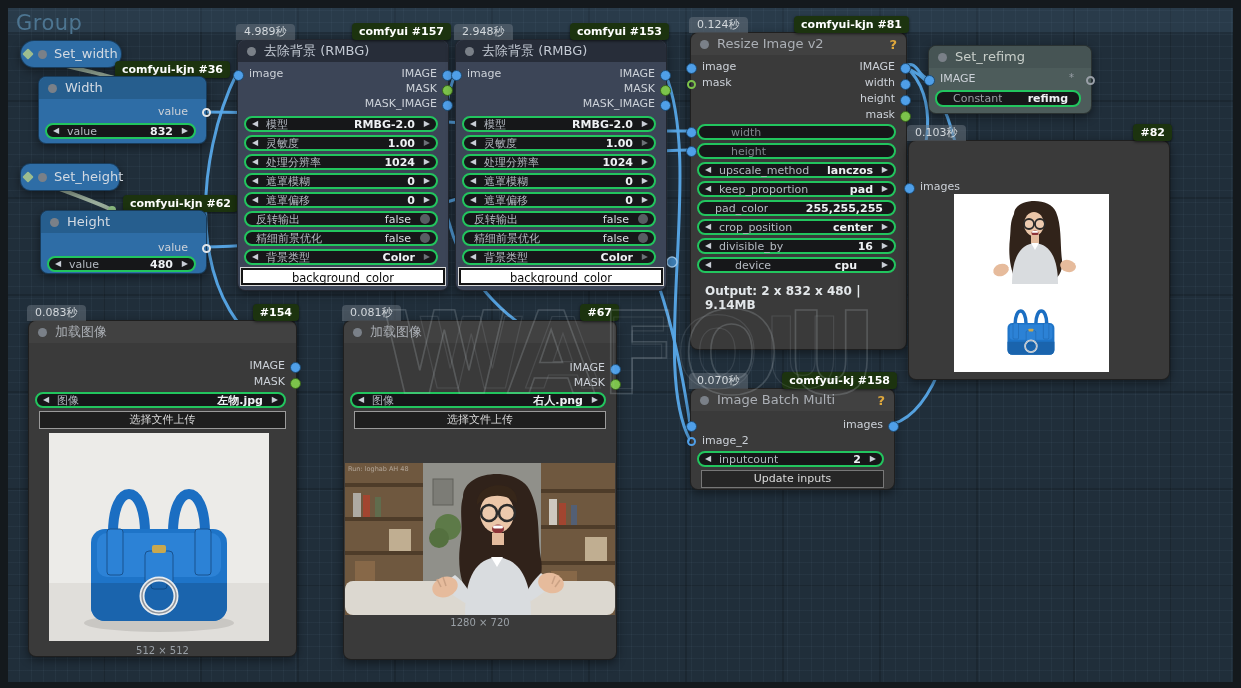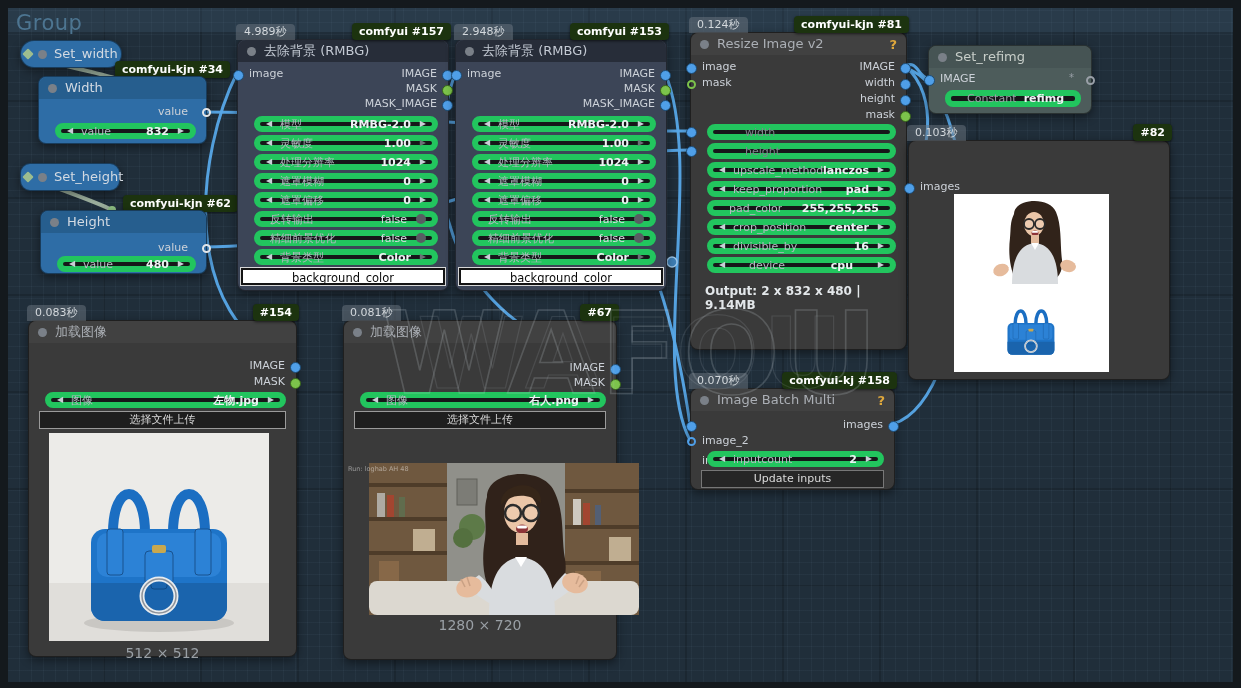--- a/index.html
+++ b/index.html
@@ -47,39 +47,39 @@
   .dot{width:9px;height:9px;}
   .dot.blue{background:#4f9fe8;border:1px solid #1d4b73;}
   .dot.green{background:#7cc34b;border:1px solid #36631a;}
   .ring{width:5px;height:5px;border:2px solid #e3e6e9;background:transparent;}
   .ring.bluer{border-color:#4f9fe8;}
   .ring.greenr{border-color:#7cc34b;}
   .ring.grayr{border-color:#9aa0a8;}
   .slotlab{position:absolute;font-size:11px;line-height:14px;color:#ccd1d8;white-space:nowrap;}
   .slotlab.dim{color:#9aa0a8;}
   
-  .pill{position:absolute;left:16px;right:10px;height:16px;background:#161719;border-radius:8px;
-    display:flex;align-items:center;padding:0 6px;color:#b5bac2;border:6px solid #22c55e;
+  .pill{position:absolute;left:6px;right:10px;height:16px;background:#161719;border-radius:8px;
+    display:flex;align-items:center;padding:0 6px;color:#b5bac2;border:2px solid #22c55e;
     box-sizing:border-box;white-space:nowrap;}
   .arr{width:10px;flex:0 0 auto;font-size:8px;line-height:14px;color:#c9ced6;}
   .arr.l::before{content:"◀";}
   .arr.r::before{content:"▶";text-align:right;display:block;}
   .arr.dim{color:#6b7076;}
   .wl{margin-left:4px;overflow:hidden;}
   .wv{margin-left:auto;margin-right:5px;color:#eef1f4;font-weight:bold;}
   .wv.plain{font-weight:normal;color:#d9dde2;}
   .tgl{width:10px;height:10px;border-radius:50%;background:#585d63;margin-left:4px;flex:0 0 auto;}
   .ghosttext{color:#80868d;margin-left:26px;}
   .colorfield{position:absolute;left:3px;right:3px;height:17px;background:#fff;color:#0a0a0a;
     text-align:center;line-height:17px;font-size:11.5px;border:2px solid #141414;
     box-shadow:0 0 0 1px #d7d7d7;box-sizing:border-box;}
   .upbtn{position:absolute;left:10px;right:10px;height:18px;line-height:16px;background:#1e1e1e;
     border:1px solid #9a9a9a;color:#dadada;text-align:center;font-size:11px;box-sizing:border-box;}
   .outtext{position:absolute;left:14px;font-weight:bold;font-size:12px;color:#e3e7ea;}
-  .caption{position:absolute;left:0;right:0;text-align:center;font-size:14px;color:#9aa0a6;}
+  .caption{position:absolute;left:0;right:0;text-align:center;font-size:10px;color:#9aa0a6;}
   .imgbox{position:absolute;overflow:hidden;}
   .imgwm{position:absolute;left:3px;top:2px;font-size:6.5px;color:rgba(255,255,255,.45);z-index:3;}
   .diamond{position:absolute;left:3px;top:9px;width:8px;height:8px;background:#9dbd8f;
     transform:rotate(45deg);border-radius:1px;}
   .cdot{position:absolute;left:17px;top:9px;width:9px;height:9px;border-radius:50%;background:#7a8088;}
   .ctitle{position:absolute;left:33px;top:0;height:26px;line-height:26px;font-size:13px;color:#d3dae2;}
 </style>
 </head>
 <body>
 
@@ -103,21 +103,21 @@
     <path class="bw" d="M893,424 C978,398 992,92 905,68 C868,57 756,58 690,66"></path>
     <path class="bw" d="M905,66 C917,59 919,78 928,78"></path>
     <path class="bw" d="M905,66 C941,96 928,162 908,186"></path>
     <circle class="rr" cx="672" cy="262" r="5"></circle>
   </svg>
 
   <div class="node blue" style="left:20px;top:40px;width:100px;height:26px;border-radius:14px;">
     <span class="diamond"></span>
     <span class="cdot"></span>
     <span class="ctitle">Set_width</span>
-    <div class="idbadge" style="left:94px;top:20px;right:auto;">comfyui-kjn #34</div>
+    <div class="idbadge" style="left:94px;top:20px;right:auto;">comfyui-kjn #36</div>
   </div>
 
   <div class="node blue" style="left:38px;top:76px;width:167px;height:66px;">
     <div class="ntitle"><span class="titledot"></span><span>Width</span></div>
     <span class="slotlab" style="right:18px;top:28px;">value</span>
     <span class="ring" style="right:-5px;top:31px;"></span>
     <div class="pill" style="top:46px;">
       <span class="arr l"></span>
       <span class="wl">value</span>
       <span class="wv">832</span>
@@ -427,21 +427,21 @@
     <span class="slotlab" style="right:11px;top:40px;">IMAGE</span>
     <span class="dot green" style="right:-5px;top:58px;"></span>
     <span class="slotlab" style="right:11px;top:55px;">MASK</span>
     <div class="pill" style="top:71px;">
       <span class="arr l"></span>
       <span class="wl">图像</span>
       <span class="wv">右人.png</span>
       <span class="arr r"></span>
     </div>
     <div class="upbtn" style="top:90px;">选择文件上传</div>
-    <div class="imgbox" style="left:1px;top:142px;width:270px;height:152px;padding-left:24px;">
+    <div class="imgbox" style="left:1px;top:142px;width:270px;height:152px;">
       <svg width="270" height="152" viewBox="0 0 270 152">
         <rect width="270" height="152" fill="#90908a"></rect>
         <rect x="0" width="78" height="152" fill="#6f583f"></rect>
         <rect x="196" width="74" height="152" fill="#6f583f"></rect>
         <g stroke="#4e3c29" stroke-width="4">
           <line x1="0" y1="22" x2="78" y2="22"></line>
             <line x1="0" y1="56" x2="78" y2="56"></line>
           <line x1="0" y1="90" x2="78" y2="90"></line>
             <line x1="0" y1="124" x2="78" y2="124"></line>
           <line x1="196" y1="28" x2="270" y2="28"></line>

